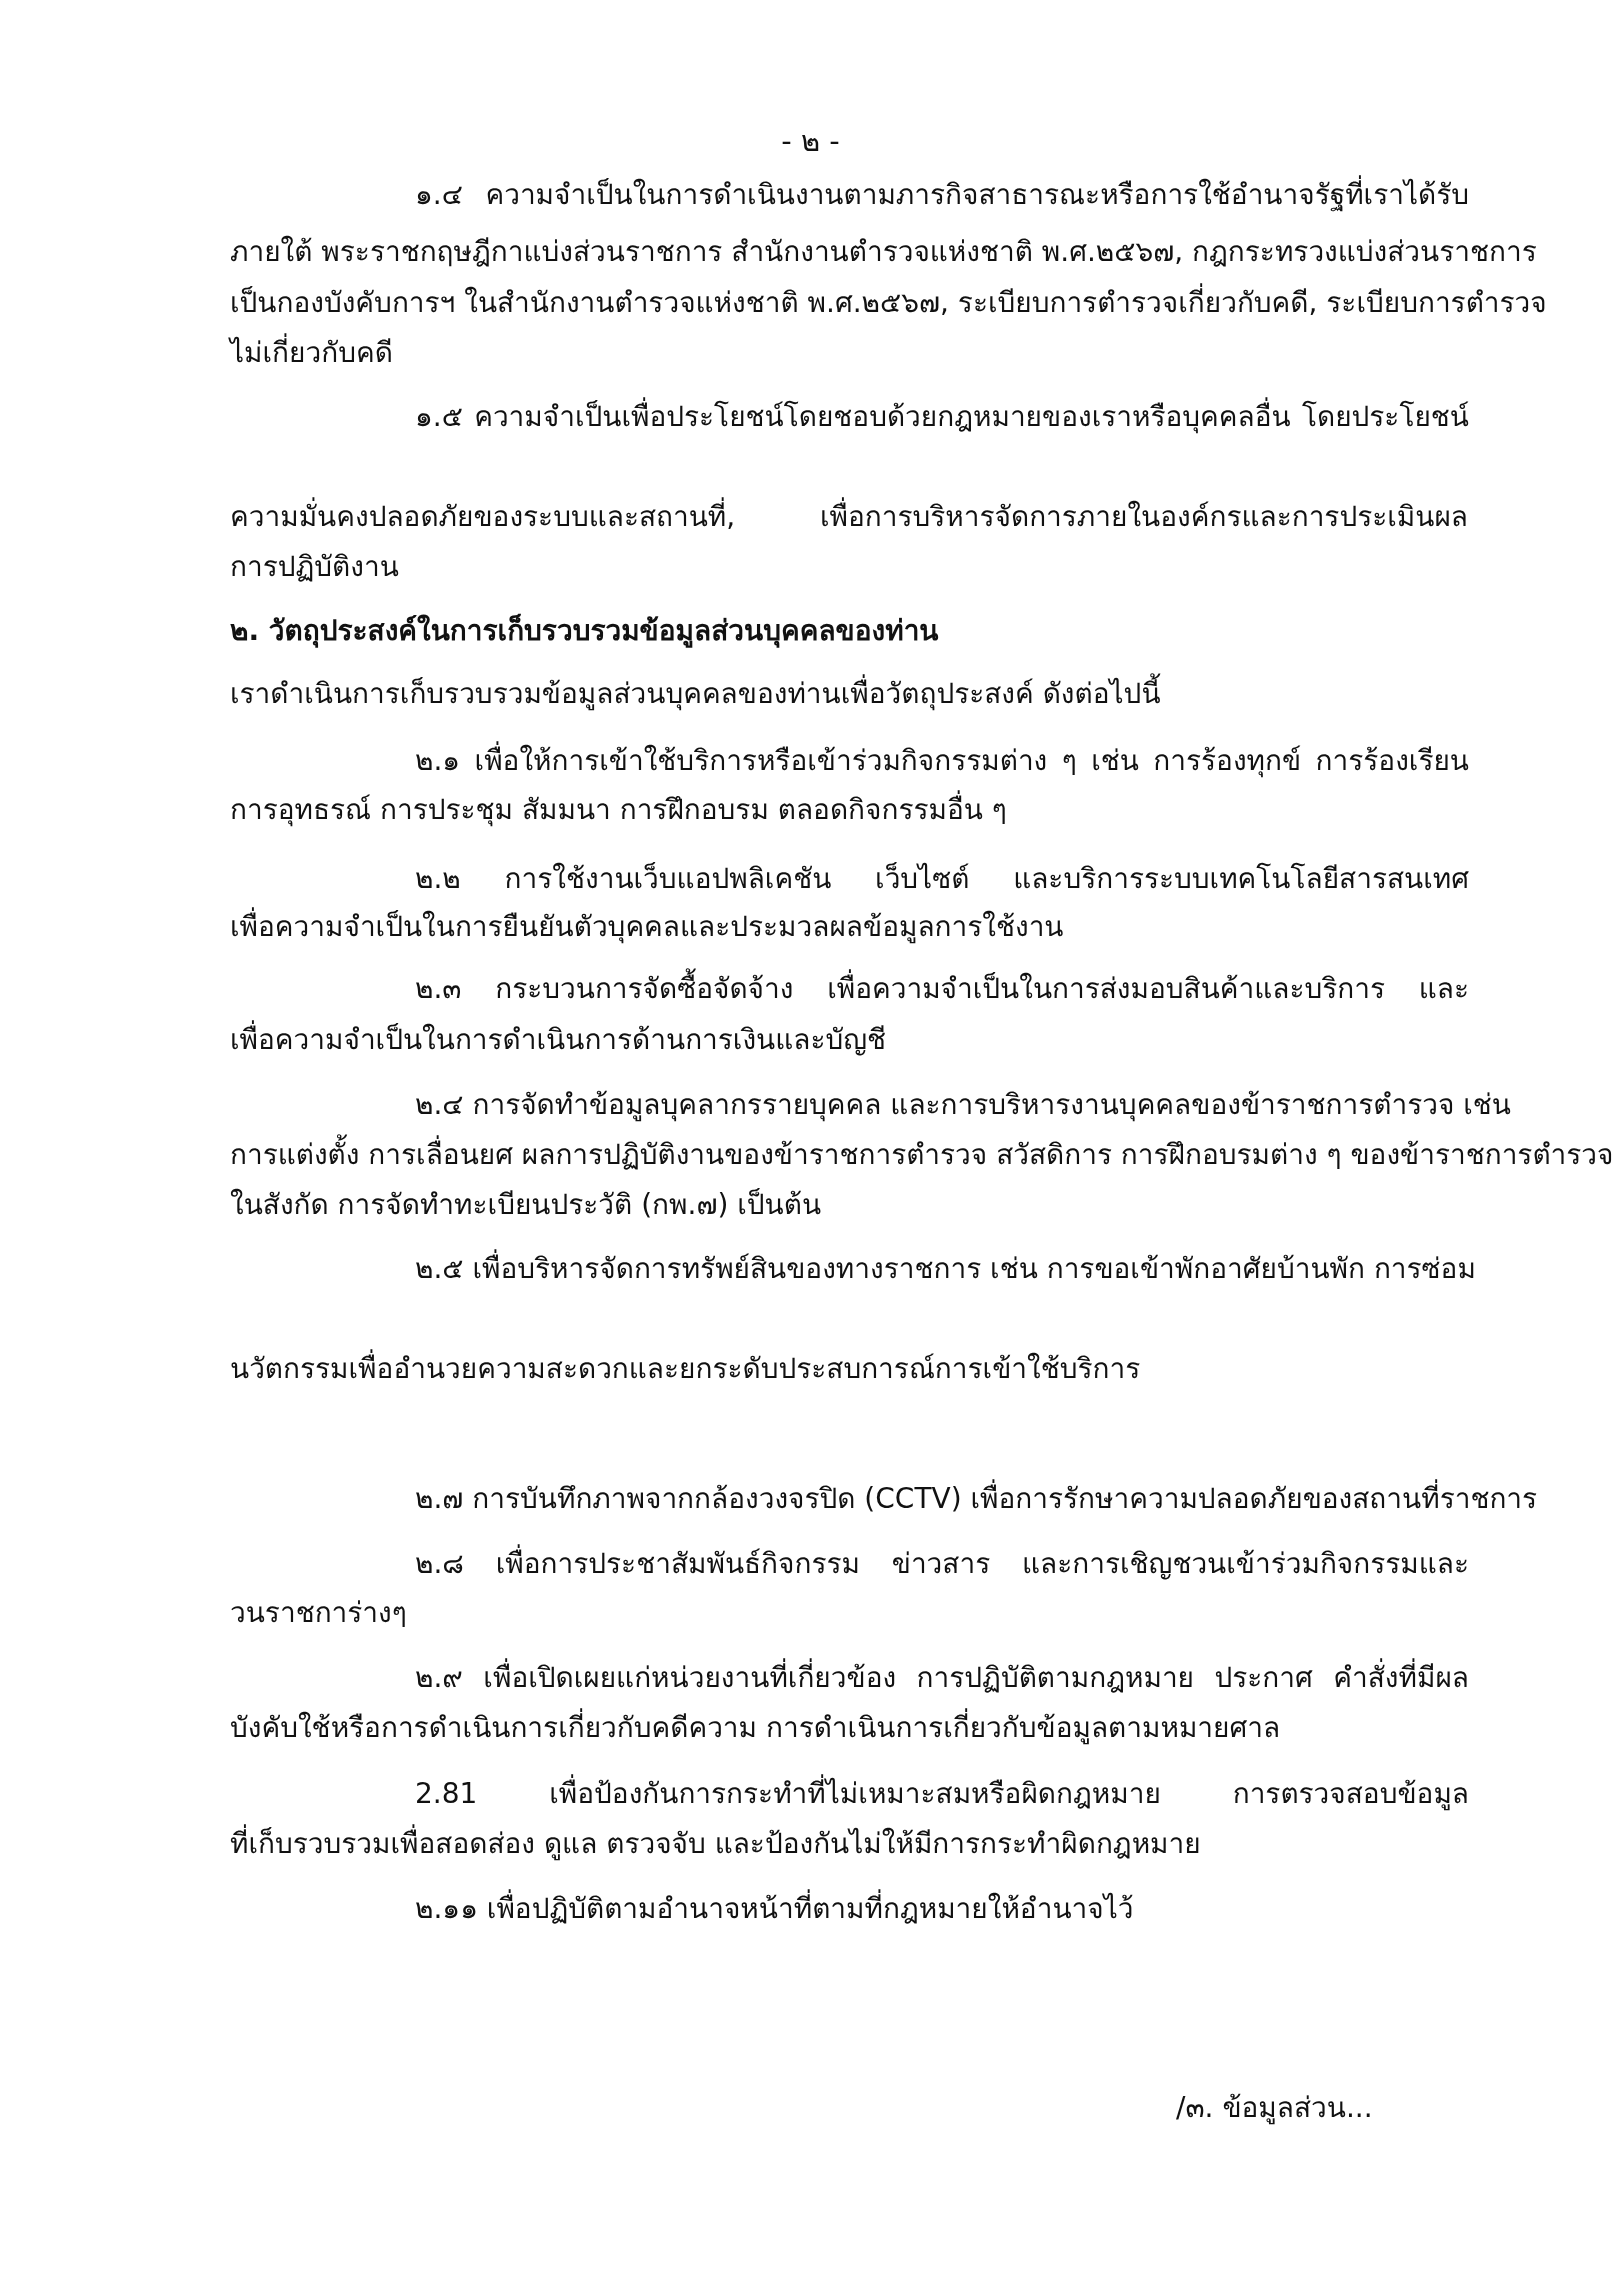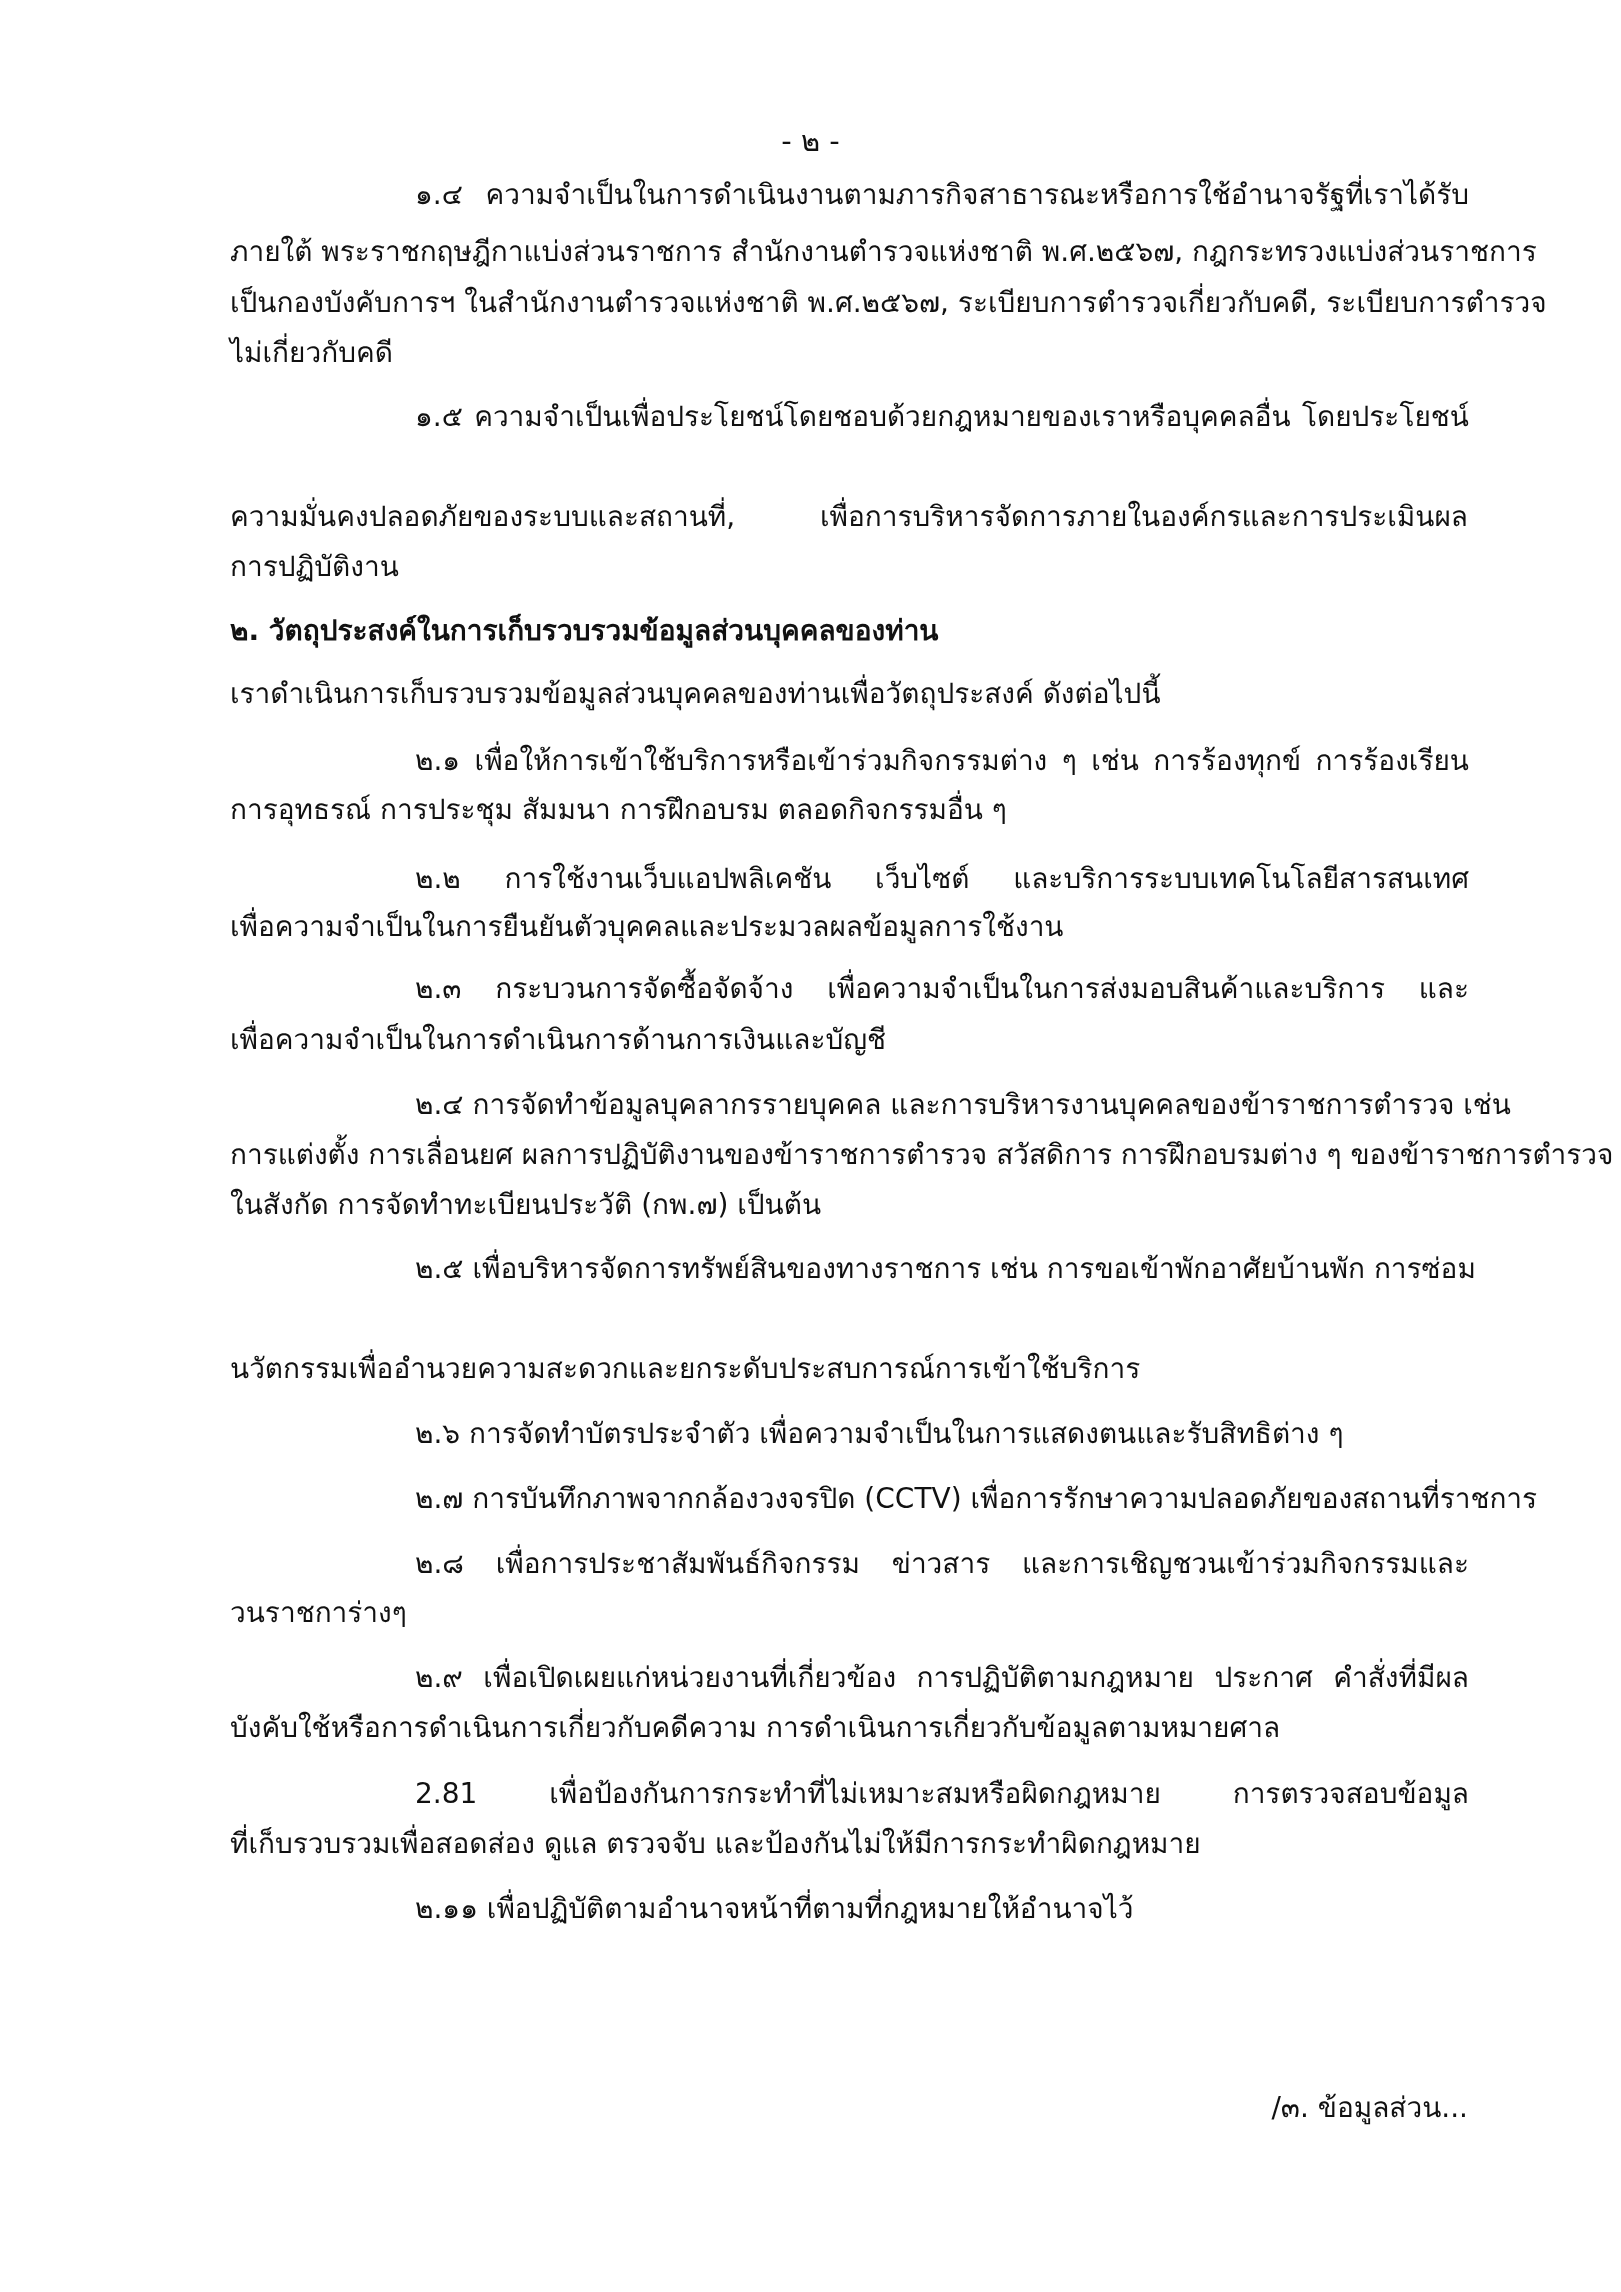--- a/index.html
+++ b/index.html
@@ -6,21 +6,21 @@
   body { width: 1621px; height: 2293px; position: relative; overflow: hidden;
          font-family: "DejaVu Sans", "Liberation Sans", sans-serif; color: #111111; }
   .page { position: absolute; left: 0; top: 0; width: 1621px; height: 2293px; background: #ffffff; }
   .pnum { position: absolute; top: 120px; left: 0; width: 1621px; text-align: center;
           font-size: 29px; line-height: 43px; white-space: nowrap; }
   .line { position: absolute; left: 230px; width: 1238px; font-size: 28px; line-height: 43px;
           white-space: nowrap; overflow: visible; }
   .just { text-align: justify; text-align-last: justify; }
   .indent { left: 415px; width: 1054px; }
   .heading { font-weight: bold; }
-  .footer { position: absolute; top: 2086px; left: 1176px; width: 292px; text-align: right;
+  .footer { position: absolute; top: 2086px; left: 1176px; width: 292px; 
             font-size: 28px; line-height: 43px; white-space: nowrap; }
 </style>
 </head>
 <body>
 
 <div class="page">
 
   <div class="pnum">- ๒ -</div>
 
   <div class="line indent just" style="top:173px">๑.๔ ความจำเป็นในการดำเนินงานตามภารกิจสาธารณะหรือการใช้อำนาจรัฐที่เราได้รับ</div>
@@ -44,21 +44,20 @@
   <div class="line indent just" style="top:967px">๒.๓ กระบวนการจัดซื้อจัดจ้าง เพื่อความจำเป็นในการส่งมอบสินค้าและบริการ และ</div>
   <div class="line" style="top:1018px">เพื่อความจำเป็นในการดำเนินการด้านการเงินและบัญชี</div>
 
   <div class="line indent just" style="top:1083px">๒.๔ การจัดทำข้อมูลบุคลากรรายบุคคล และการบริหารงานบุคคลของข้าราชการตำรวจ เช่น</div>
   <div class="line just" style="top:1133px">การแต่งตั้ง การเลื่อนยศ ผลการปฏิบัติงานของข้าราชการตำรวจ สวัสดิการ การฝึกอบรมต่าง ๆ ของข้าราชการตำรวจ</div>
   <div class="line" style="top:1183px">ในสังกัด การจัดทำทะเบียนประวัติ (กพ.๗)  เป็นต้น</div>
 
   <div class="line indent just" style="top:1247px">๒.๕ เพื่อบริหารจัดการทรัพย์สินของทางราชการ เช่น การขอเข้าพักอาศัยบ้านพัก การซ่อม</div>
   <div class="line" style="top:1347px">นวัตกรรมเพื่ออำนวยความสะดวกและยกระดับประสบการณ์การเข้าใช้บริการ</div>
 
-  <div class="line indent" style="top:1412px">๒.๖ การจัดทำบัตรประจำตัว เพื่อความจำเป็นในการแสดงตนและรับสิทธิต่าง ๆ</div>
 
   <div class="line indent" style="top:1477px">๒.๗ การบันทึกภาพจากกล้องวงจรปิด (CCTV) เพื่อการรักษาความปลอดภัยของสถานที่ราชการ</div>
 
   <div class="line indent just" style="top:1542px">๒.๘ เพื่อการประชาสัมพันธ์กิจกรรม ข่าวสาร และการเชิญชวนเข้าร่วมกิจกรรมและ</div>
   <div class="line" style="top:1591px">วนราชการ่างๆ</div>
 
   <div class="line indent just" style="top:1656px">๒.๙ เพื่อเปิดเผยแก่หน่วยงานที่เกี่ยวข้อง การปฏิบัติตามกฎหมาย ประกาศ คำสั่งที่มีผล</div>
   <div class="line" style="top:1706px">บังคับใช้หรือการดำเนินการเกี่ยวกับคดีความ การดำเนินการเกี่ยวกับข้อมูลตามหมายศาล</div>
 
   <div class="line indent just" style="top:1772px">2.81 เพื่อป้องกันการกระทำที่ไม่เหมาะสมหรือผิดกฎหมาย การตรวจสอบข้อมูล</div>

